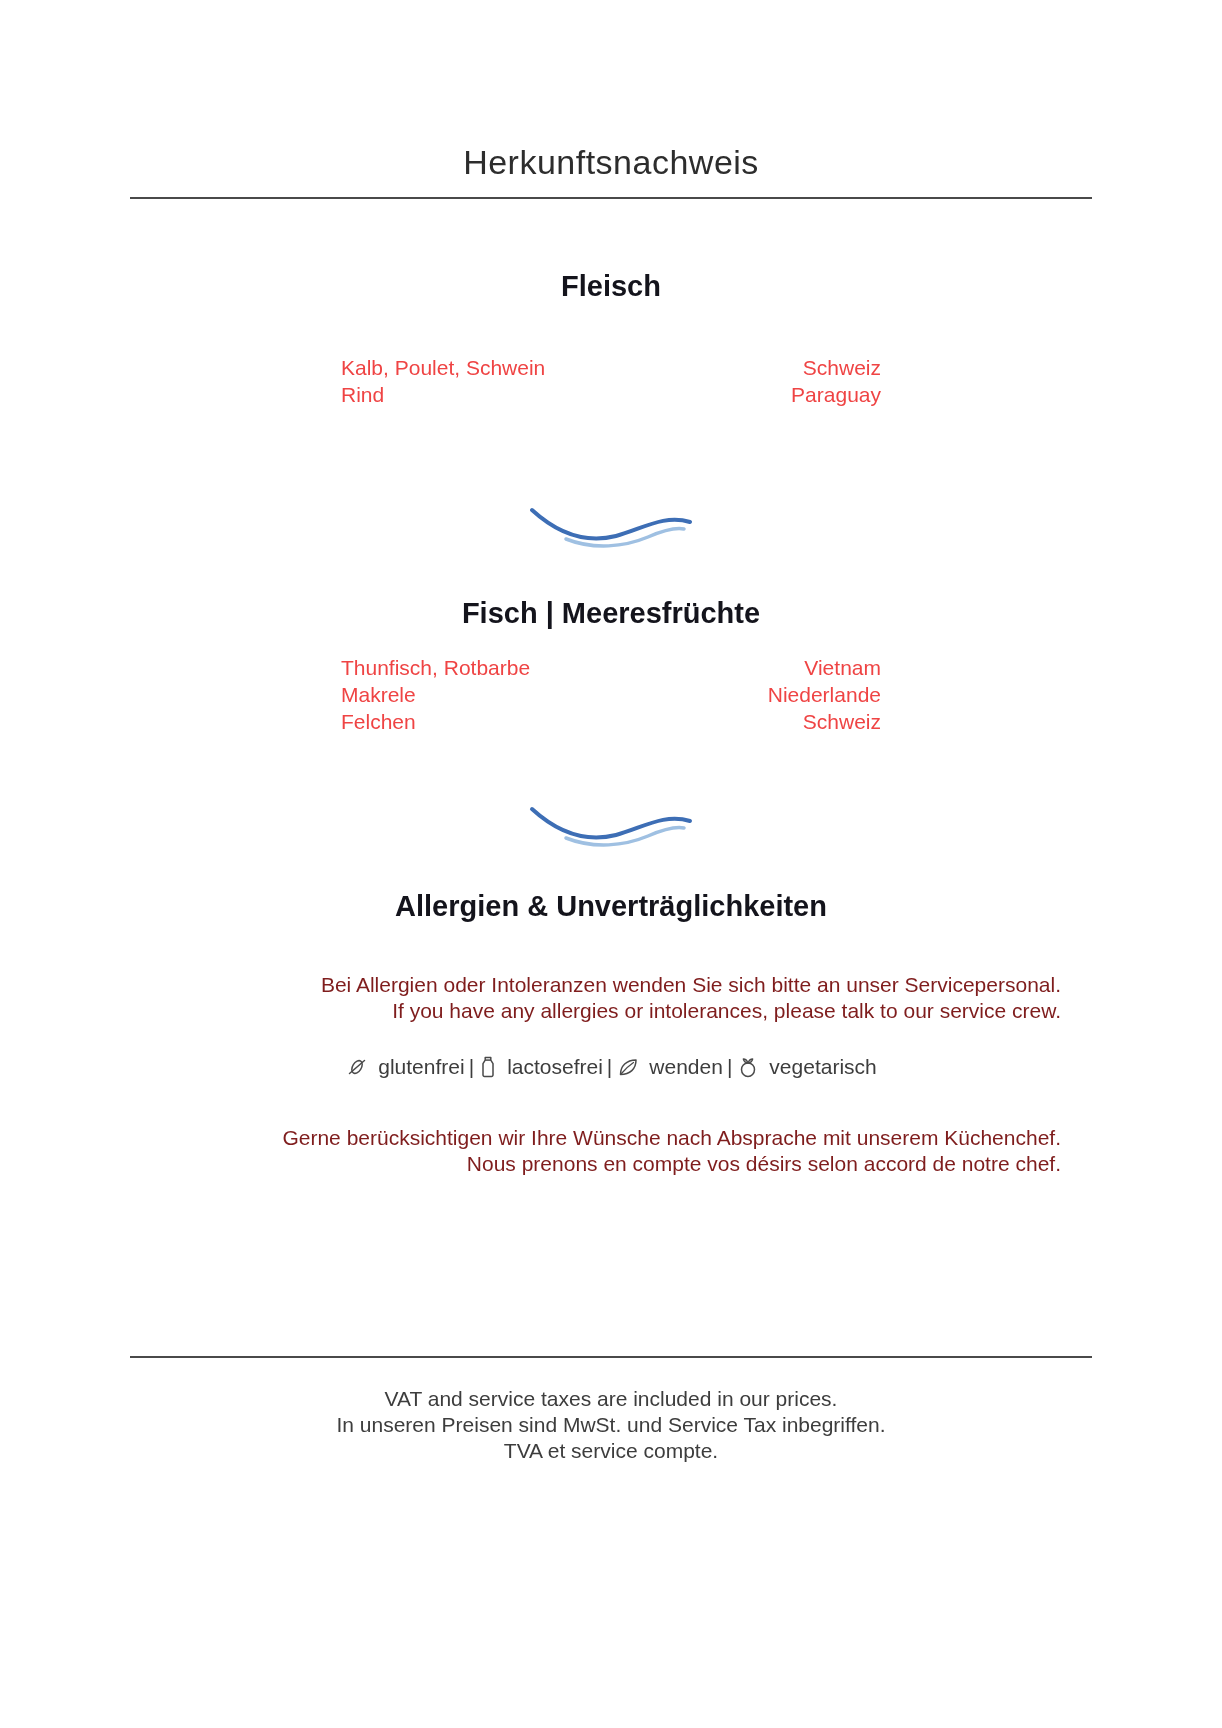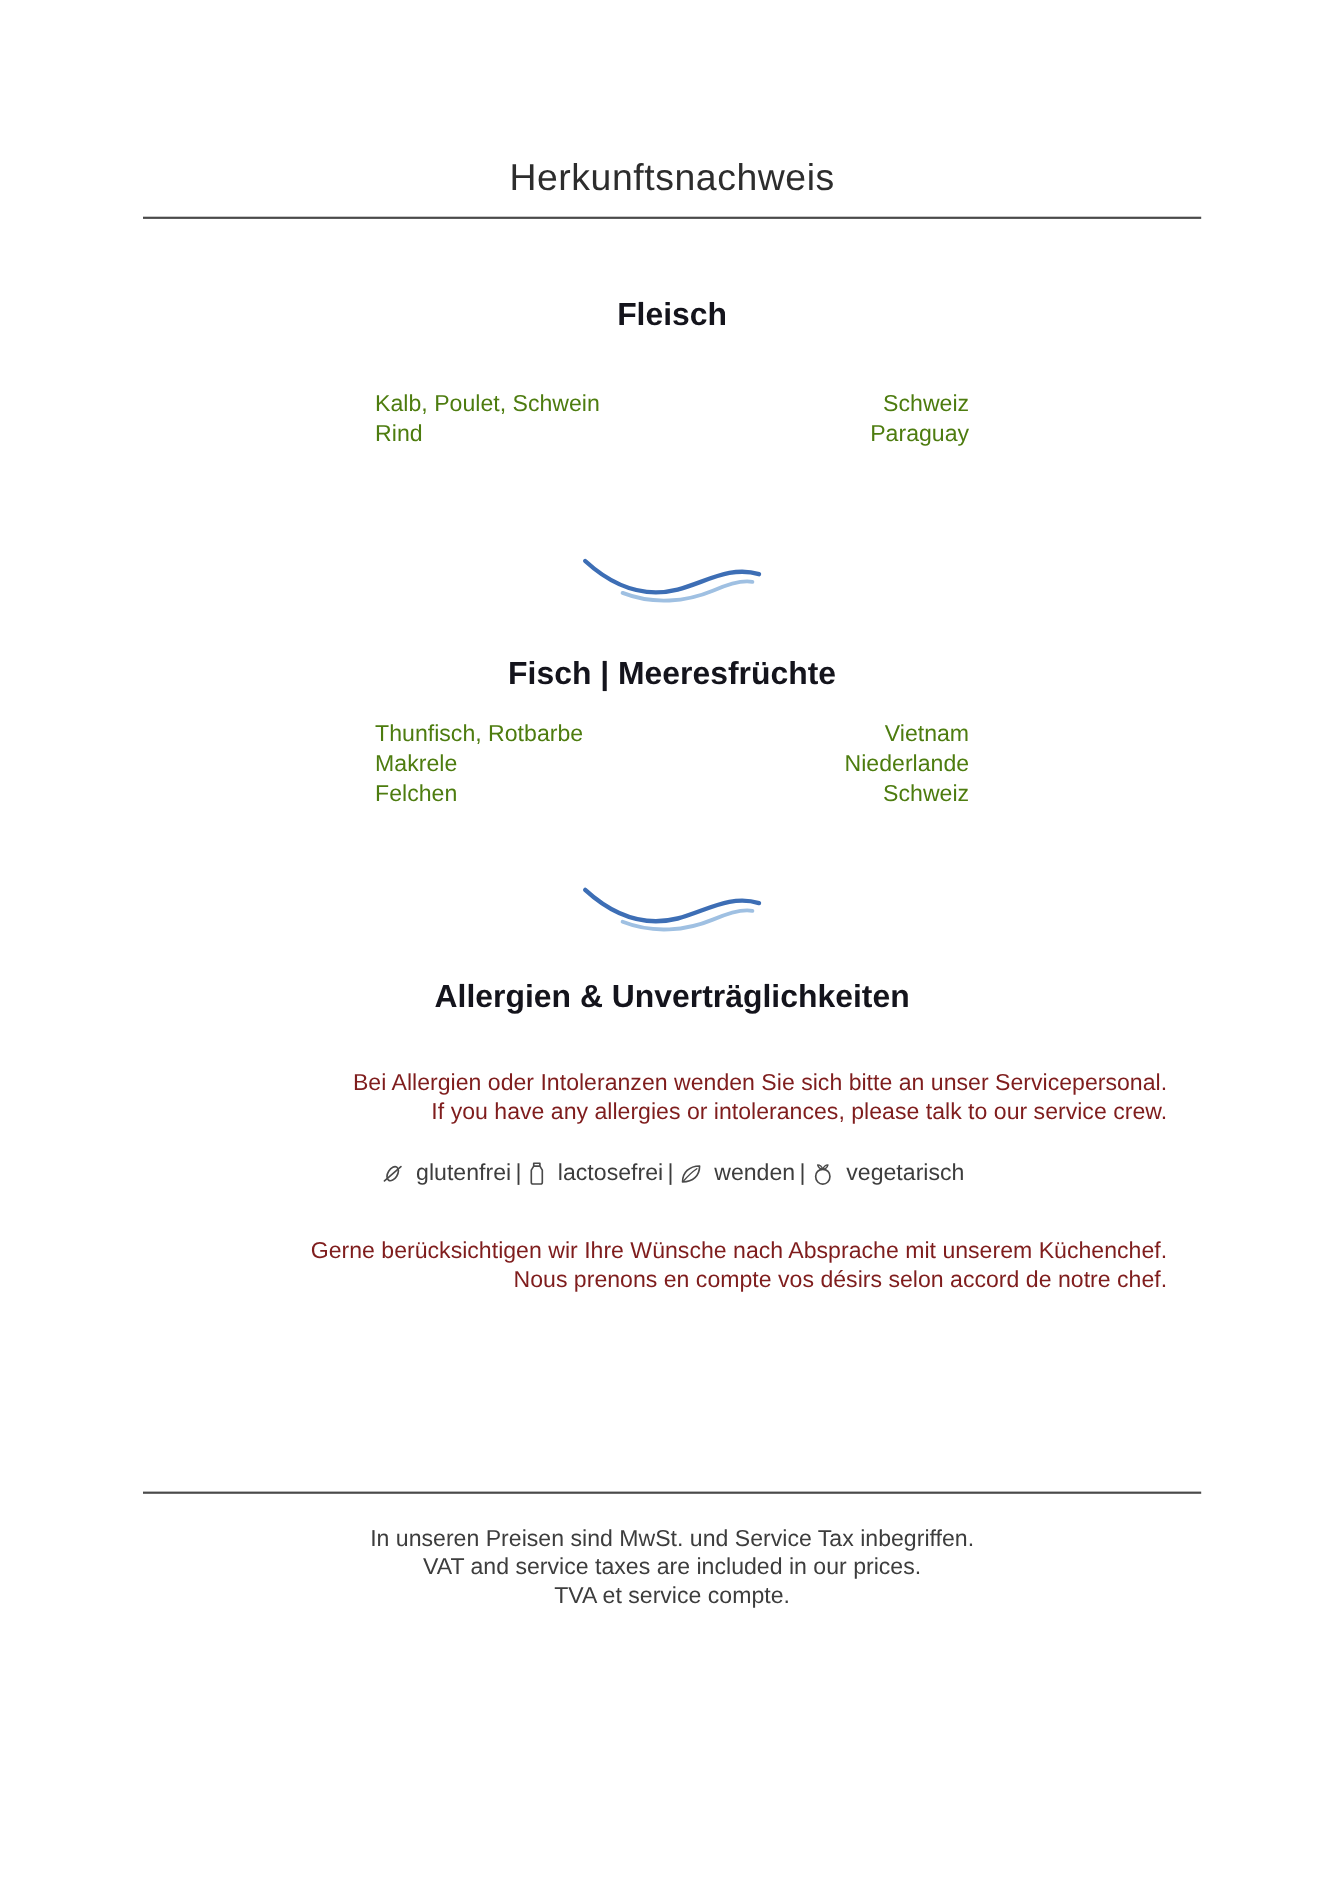--- a/index.html
+++ b/index.html
@@ -42,21 +42,21 @@
     width: 540px;
     margin: 0 auto;
   }
   .origin-table.meat { margin-top: 50px; }
   .origin-table.fish { margin-top: 24px; }
   .origin-row {
     display: flex;
     justify-content: space-between;
     font-size: 21px;
     line-height: 27px;
-    color: #4d7c0f;
+    color: #ef4444;
   }
   .origin-item { text-align: left; }
   .origin-country { text-align: right; }
   .wave {
     display: block;
     margin: 0 auto;
   }
   .wave-1 { margin-top: 94px; }
   .wave-2 { margin-top: 66px; }
   .para {
@@ -190,18 +190,18 @@
     </span>
   </div>
 
   <div class="para para-request">
     <div>Gerne berücksichtigen wir Ihre Wünsche nach Absprache mit unserem Küchenchef.</div>
     <div>Nous prenons en compte vos désirs selon accord de notre chef.</div>
   </div>
 
   <div class="rule footer-rule"></div>
   <div class="footer-text">
+    <div>VAT and service taxes are included in our prices.</div>
     <div>In unseren Preisen sind MwSt. und Service Tax inbegriffen.</div>
-    <div>VAT and service taxes are included in our prices.</div>
     <div>TVA et service compte.</div>
   </div>
 
 </div>
 
 </body></html>

